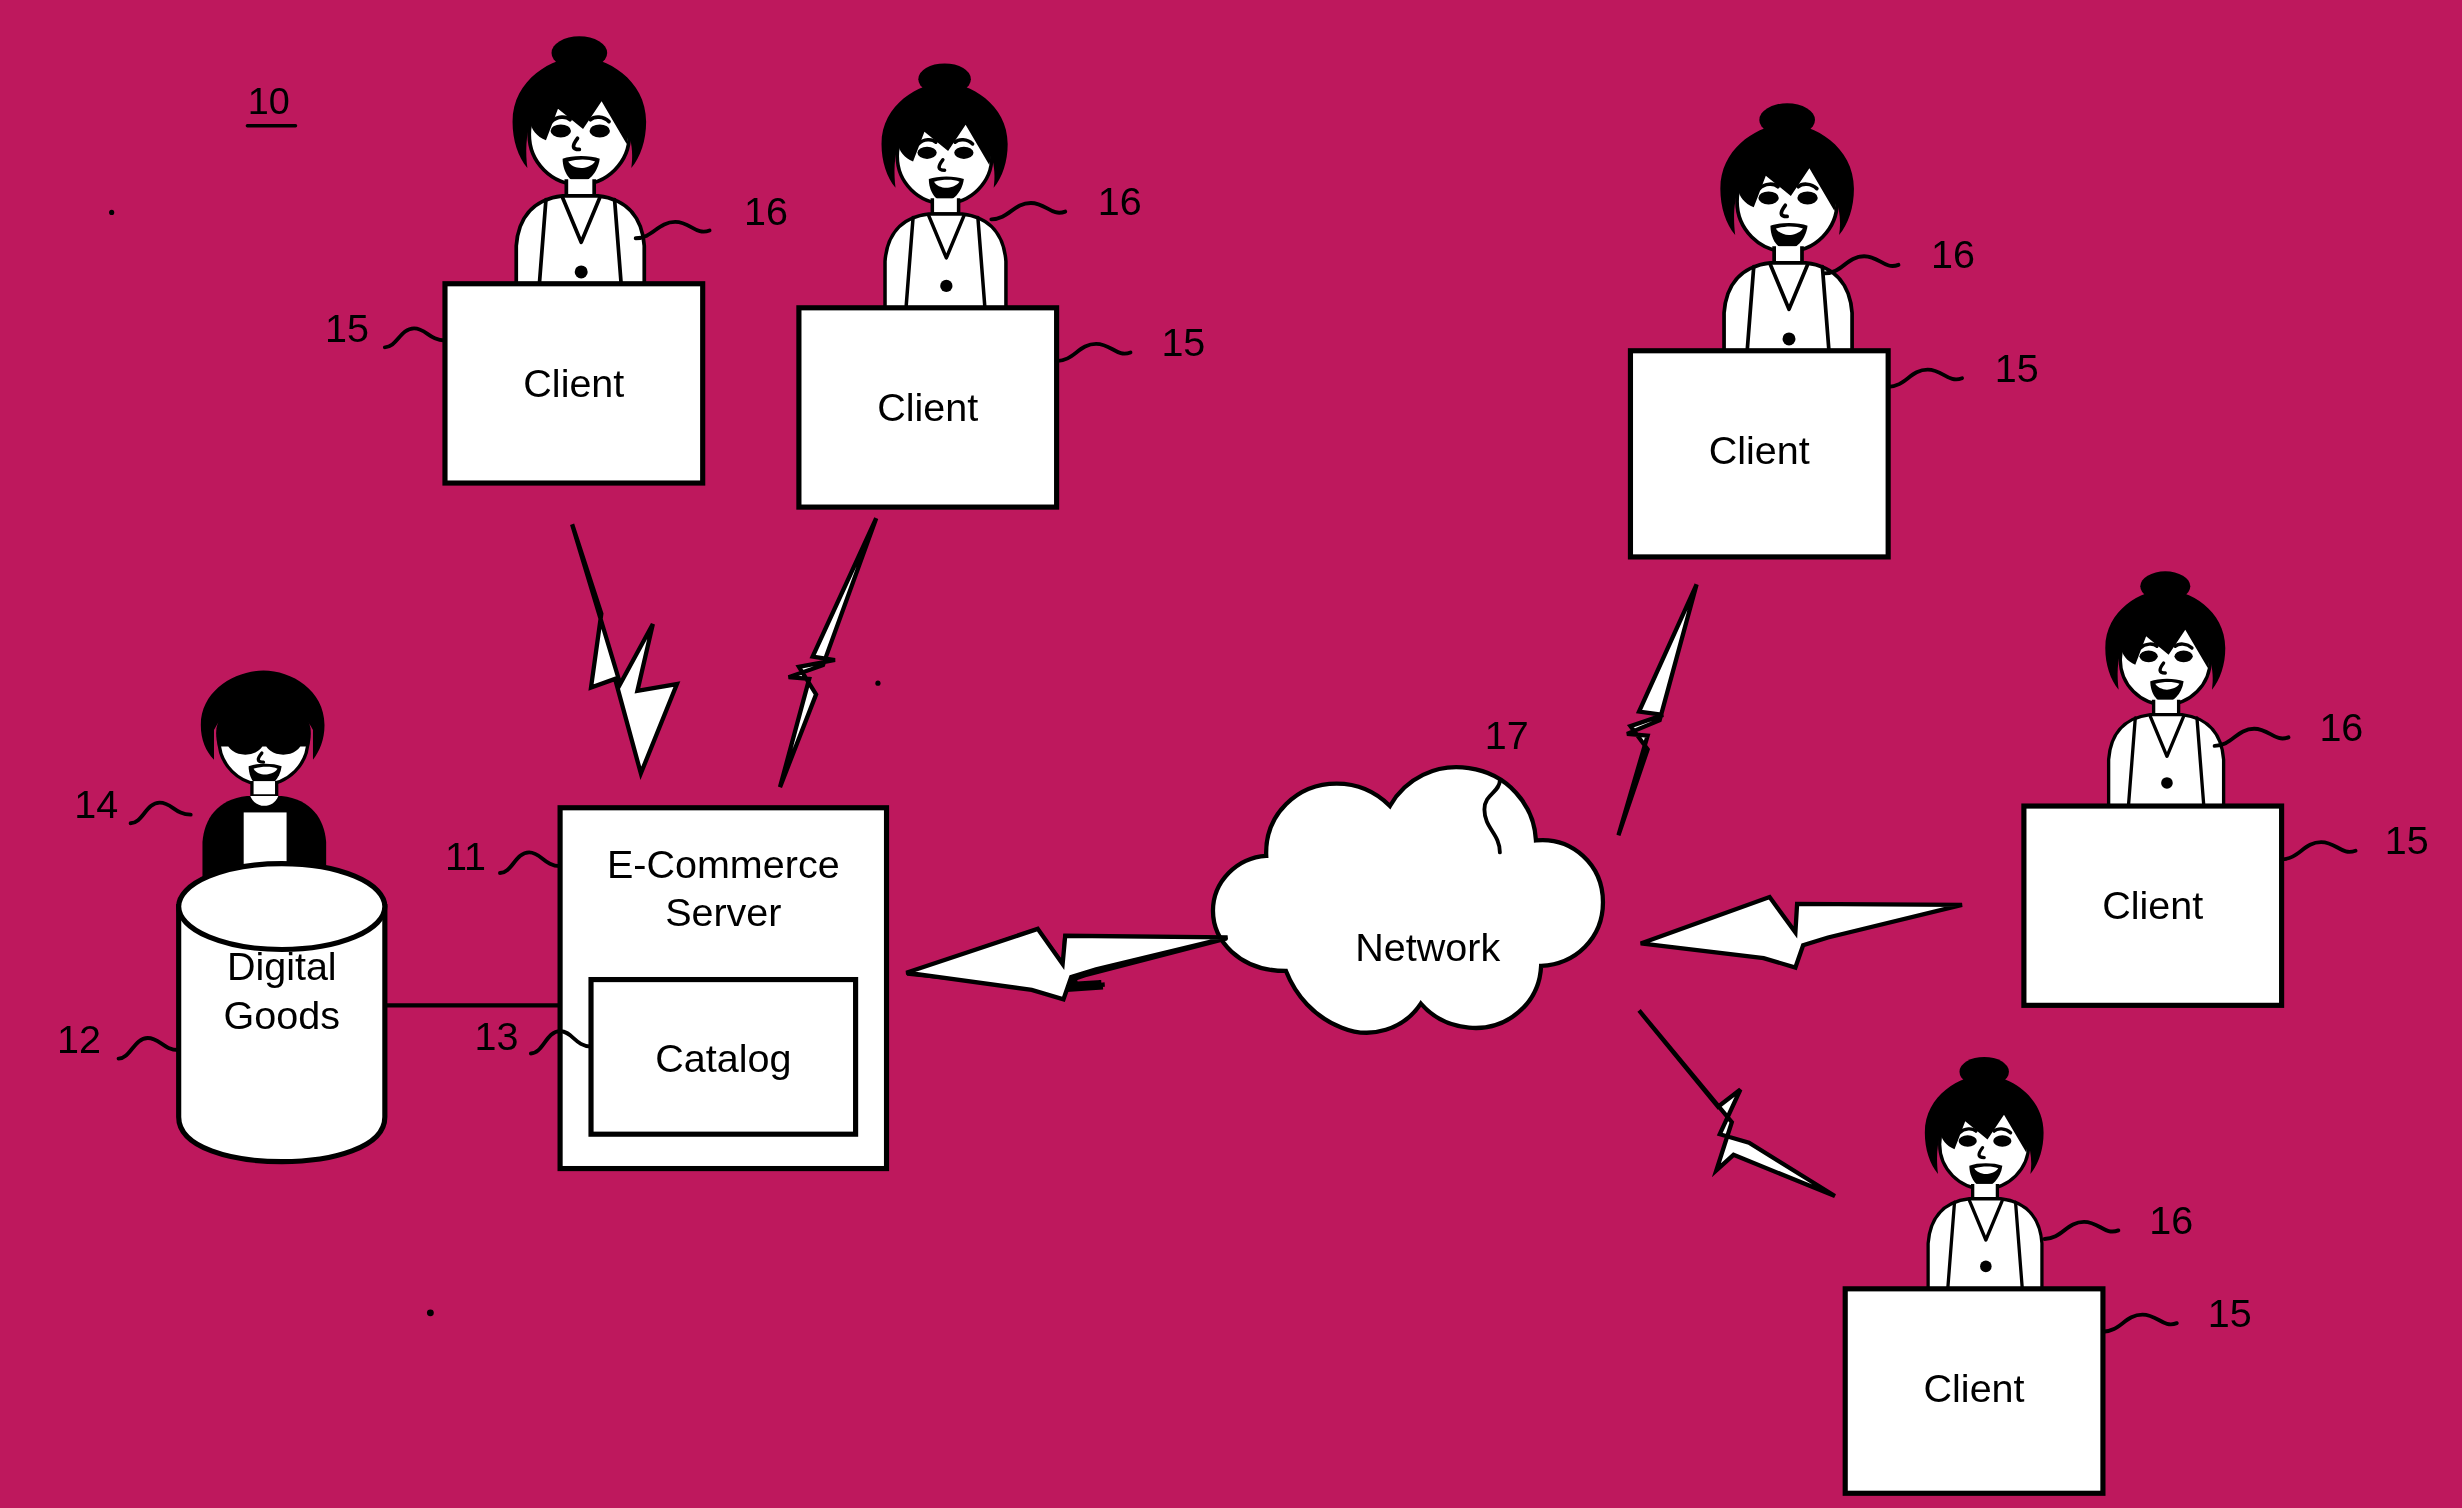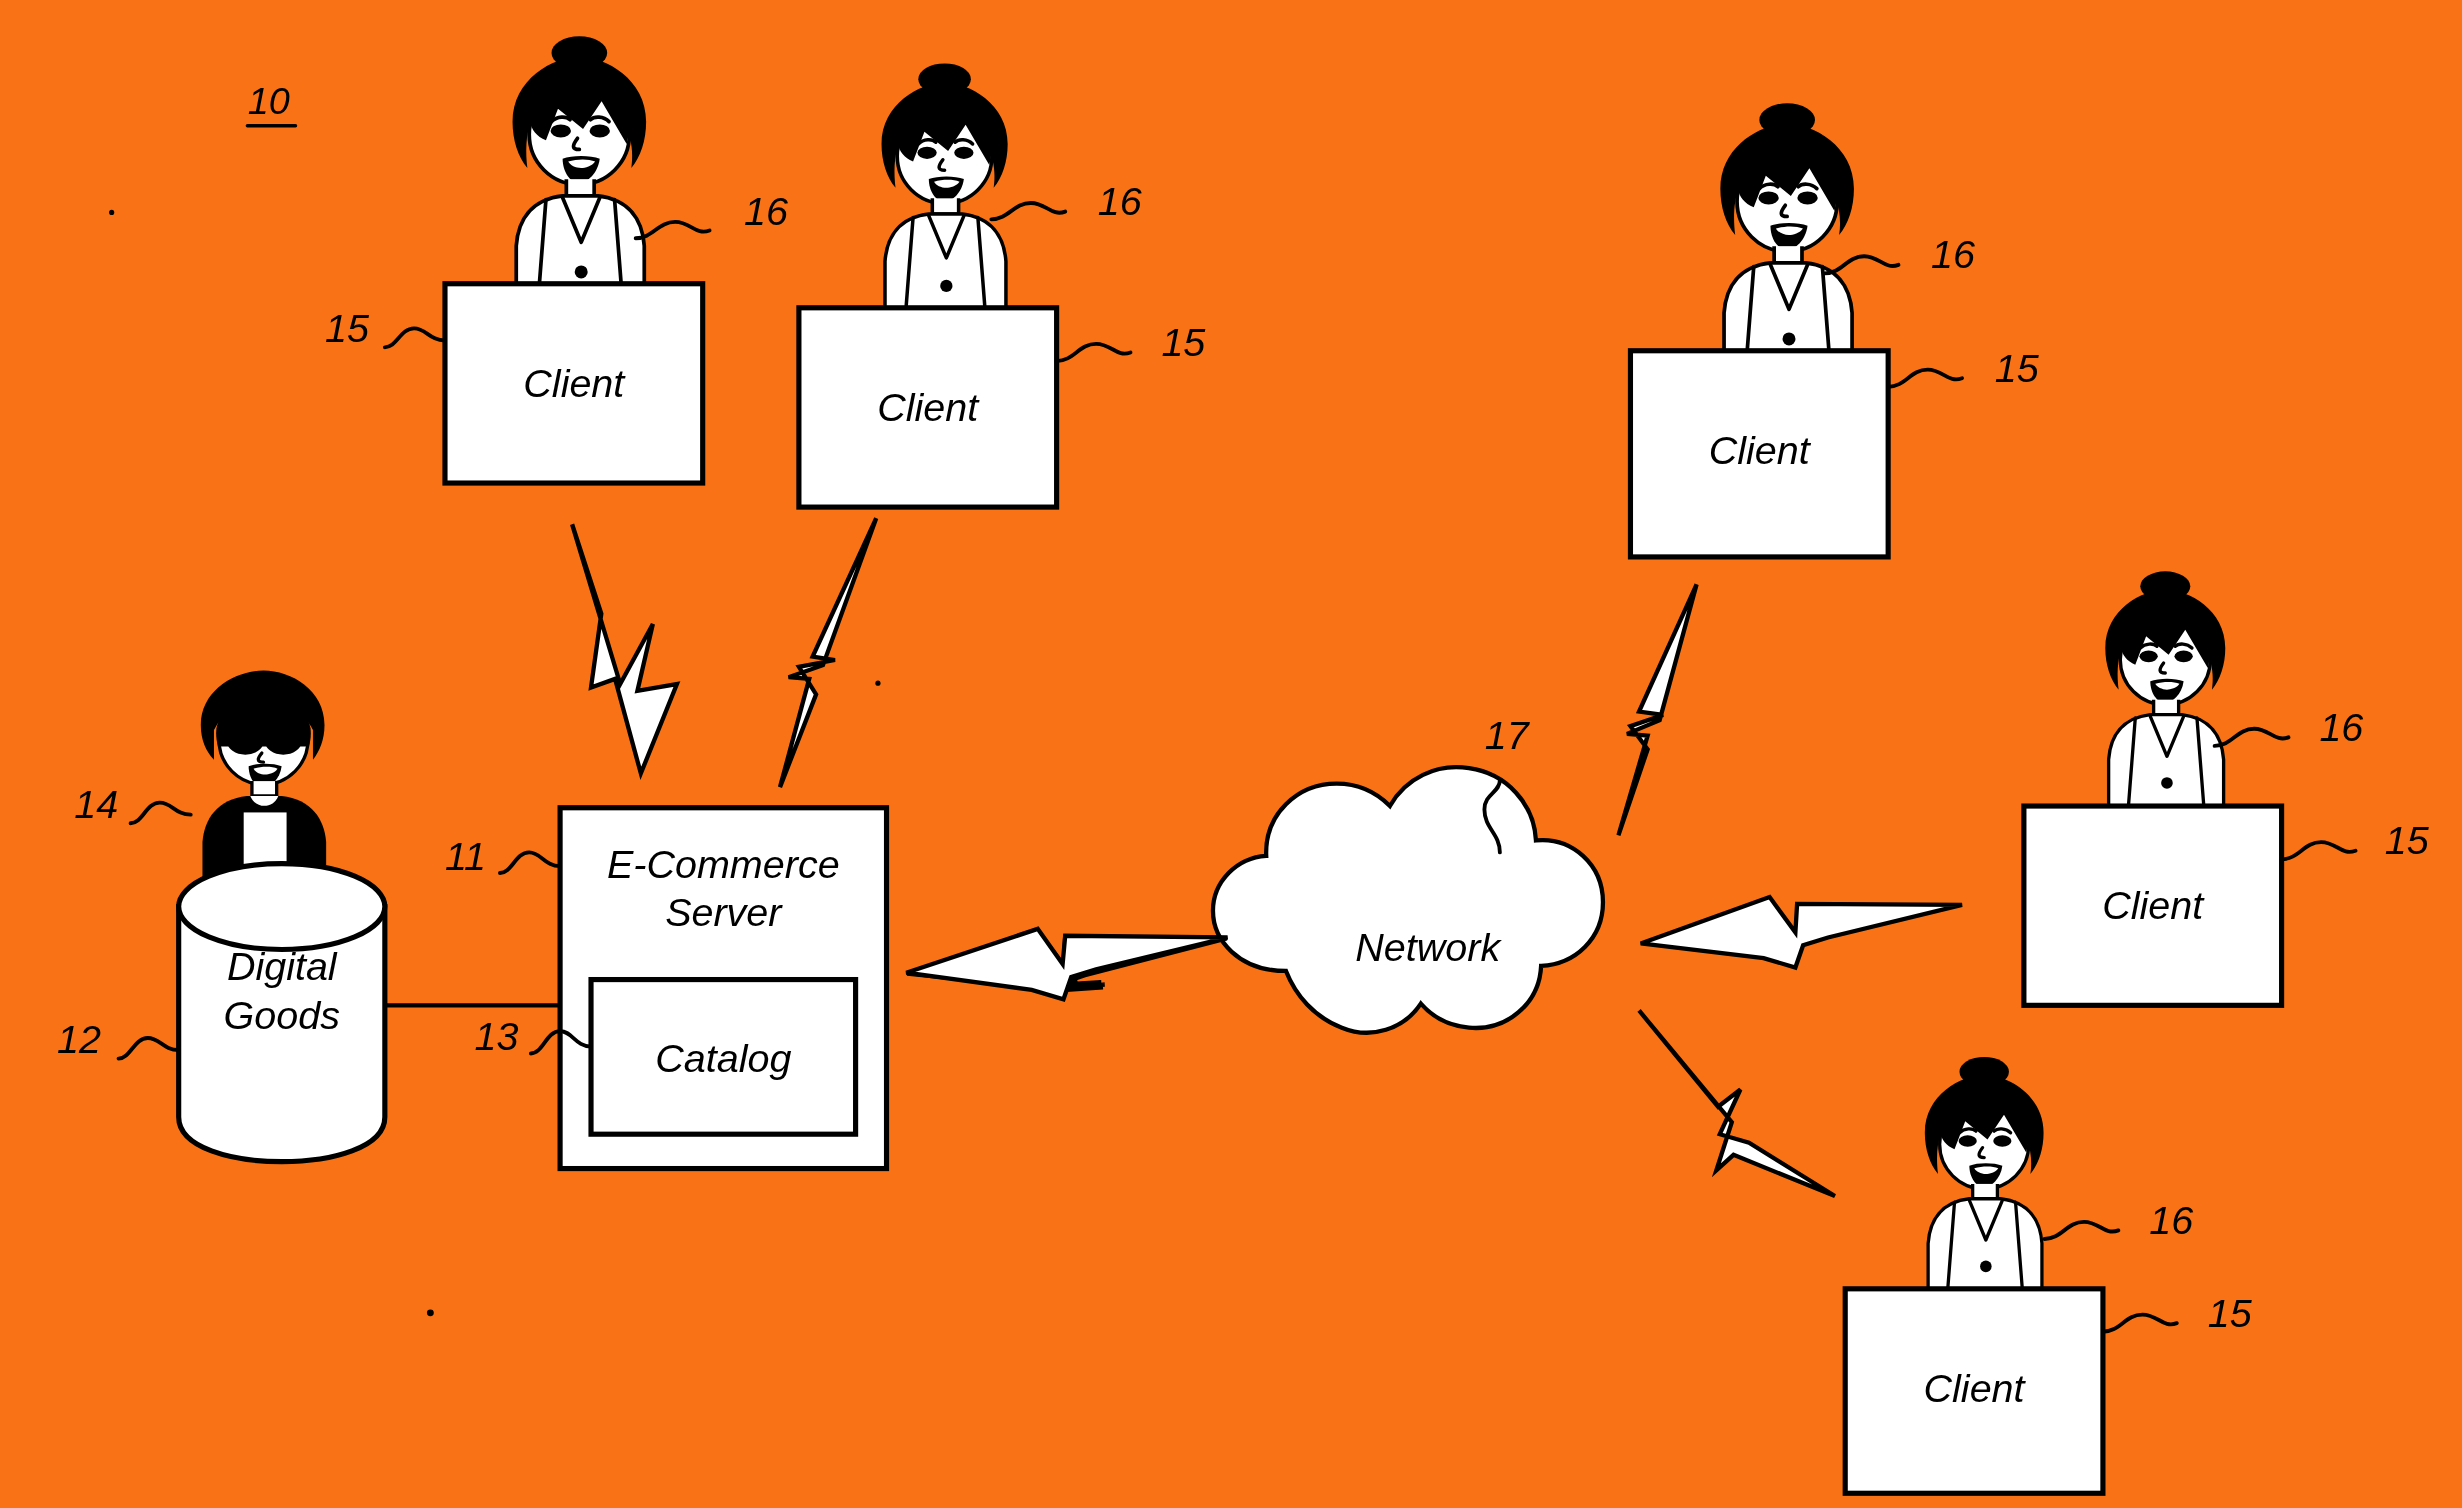--- a/index.html
+++ b/index.html
@@ -4,24 +4,23 @@
 <style>
   html, body {
     margin: 0;
     padding: 0;
     background: #ffffff;
   }
   #page {
     position: relative;
     width: 2462px;
     height: 1509px;
-    background: #f97316;
+    background: #be185d;
     overflow: hidden;
     font-family: "Liberation Sans", sans-serif;
-    font-style: italic;
   }
   #figure-svg {
     position: absolute;
     left: 0;
     top: 0;
     width: 2462px;
     height: 1509px;
   }
   .label-text {
     font-family: "Liberation Sans", sans-serif;

